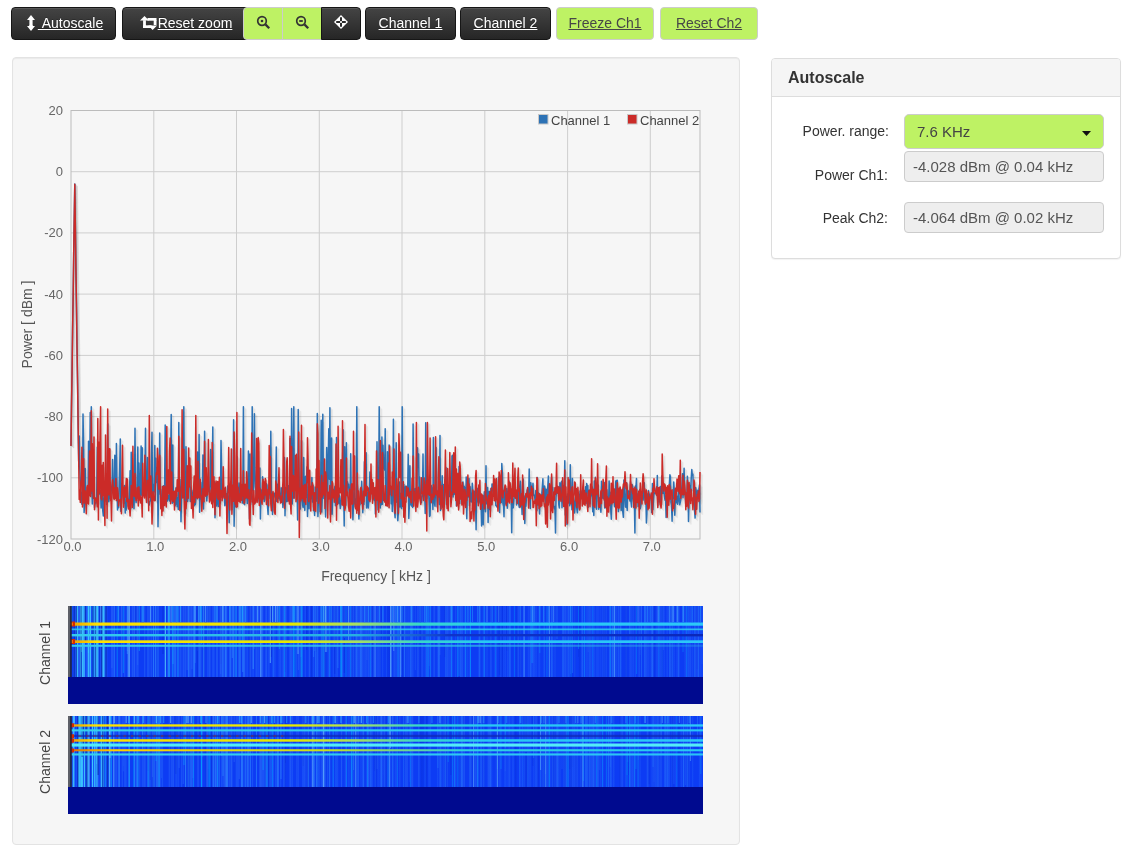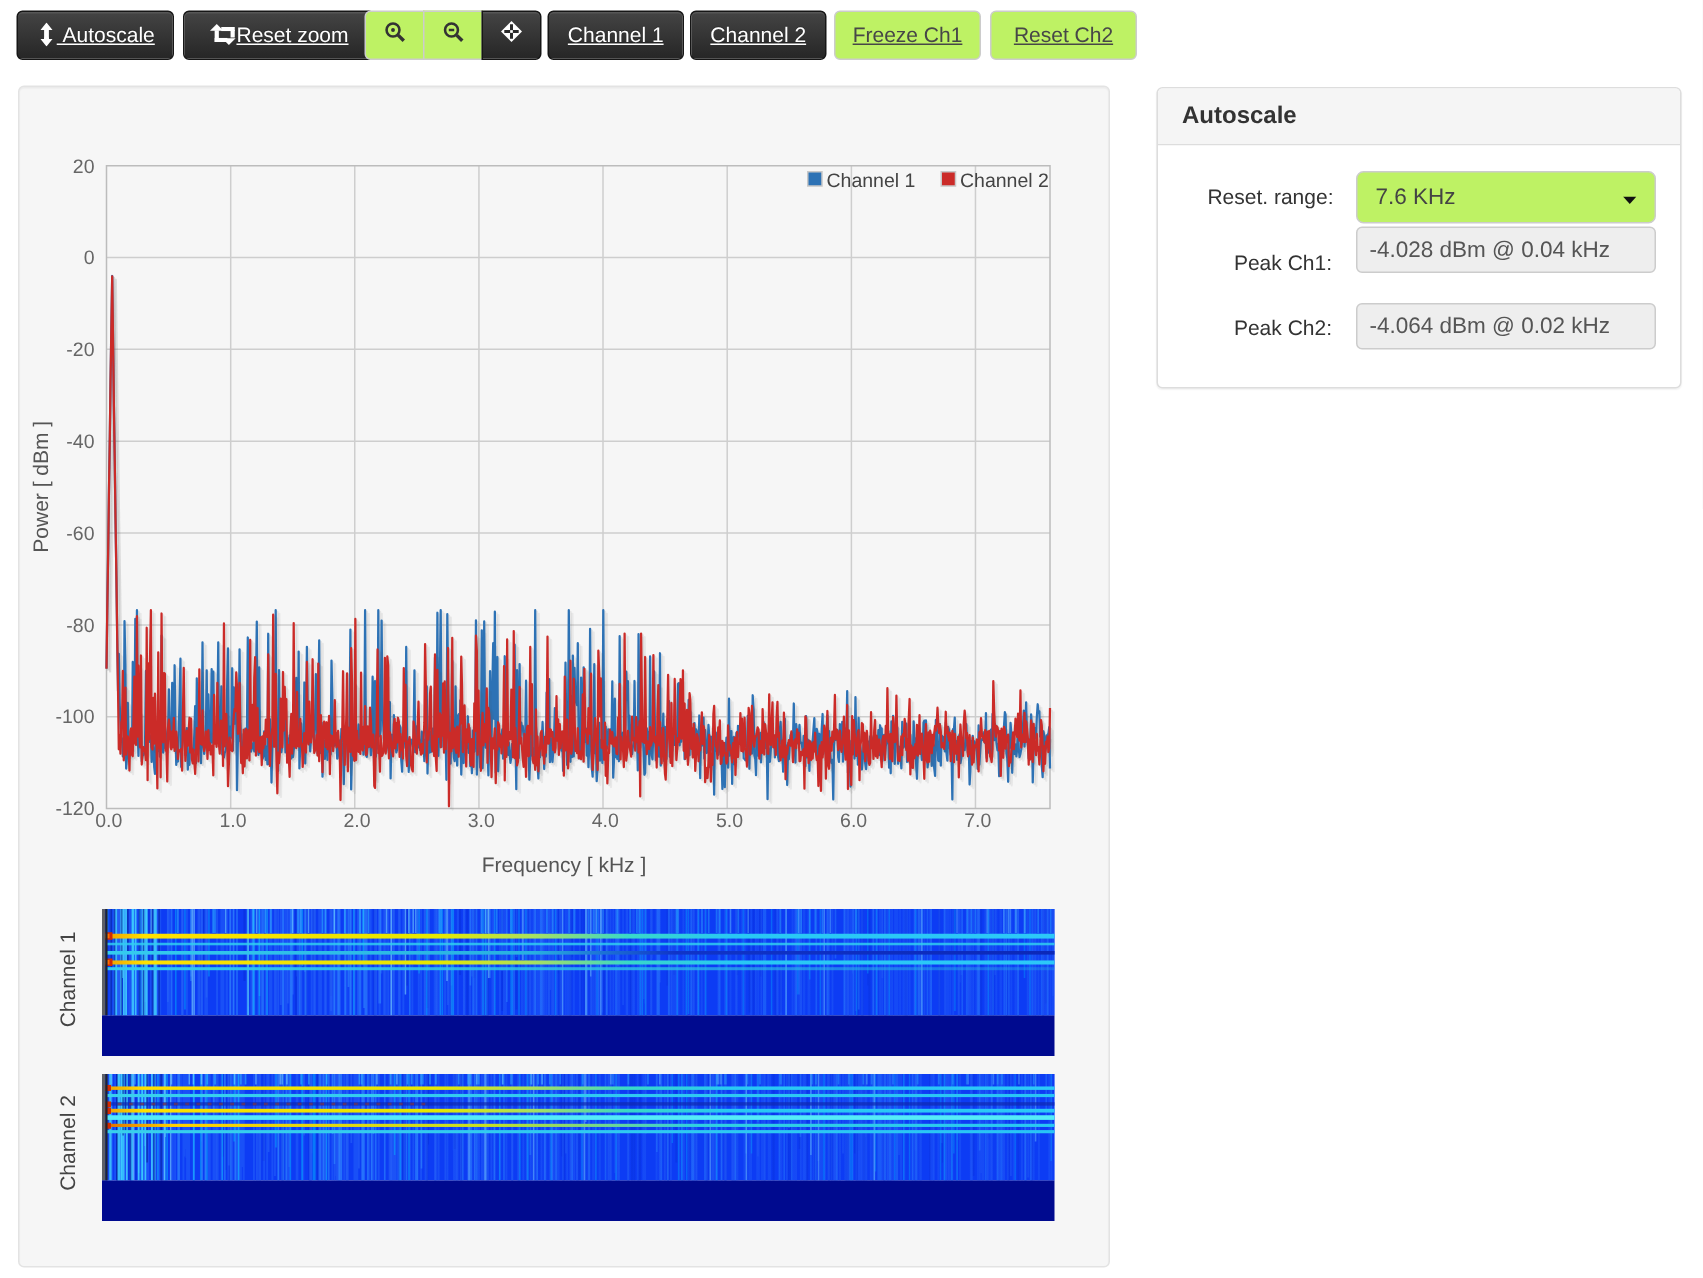--- a/index.html
+++ b/index.html
@@ -62,22 +62,22 @@
       <rect x="7.1" y="7.1" width="1.8" height="1.8" fill="#fff"></rect>
     </svg></div>
 <div class="btn btn-dark" style="left:365px; width:91px;">Channel 1</div>
 <div class="btn btn-dark" style="left:460px; width:91px;">Channel 2</div>
 <div class="btn btn-light" style="left:556px; width:98px;">Freeze Ch1</div>
 <div class="btn btn-light" style="left:660px; width:98px;">Reset Ch2</div>
 <div class="well"></div>
 <div class="panel">
     <div class="panel-h">Autoscale</div>
   </div>
-<div class="lbl" style="left:769px; top:123px;">Reset. range:</div>
-<div class="lbl" style="left:768px; top:167px;">Peak Ch1:</div>
+<div class="lbl" style="left:769px; top:123px;">Power. range:</div>
+<div class="lbl" style="left:768px; top:167px;">Power Ch1:</div>
 <div class="lbl" style="left:768px; top:210px;">Peak Ch2:</div>
 <div class="sel">7.6 KHz<svg width="9" height="5" viewBox="0 0 9 5" style="position:absolute;right:12px;top:16px">
       <path d="M0 0 H9 L4.5 5 Z" fill="#111"></path>
     </svg></div>
 <div class="inp" style="top:151px;">-4.028 dBm @ 0.04 kHz</div>
 <div class="inp" style="top:202px;">-4.064 dBm @ 0.02 kHz</div>
 <svg width="1135" height="852" style="position:absolute;left:0;top:0">
 <defs>
 <path id="cb" d="M71.0 445.7L71.5 407.3L72.1 368.8L72.6 330.3L73.2 291.9L73.7 253.4L74.3 214.9L74.8 184.0L75.4 230.1L75.9 268.6L76.5 307.0L77.0 345.5L77.6 384.0L78.1 422.4L78.7 460.9L79.2 435.9L79.8 469.2L80.3 482.2L80.9 494.5L81.4 492.4L81.9 504.3L82.5 502.3L83.0 414.1L83.6 442.8L84.1 512.4L84.7 503.9L85.2 468.6L85.8 500.2L86.3 503.9L86.9 497.4L87.4 490.8L88.0 499.5L88.5 441.3L89.1 494.7L89.6 492.2L90.2 412.6L90.7 493.5L91.3 406.8L91.8 487.0L92.3 503.9L92.9 482.4L93.4 485.8L94.0 475.8L94.5 507.5L95.1 502.7L95.6 503.4L96.2 501.6L96.7 496.7L97.3 447.3L97.8 502.7L98.4 483.6L98.9 491.4L99.5 492.9L100.0 494.6L100.6 490.4L101.1 507.9L101.7 482.1L102.2 493.1L102.8 511.2L103.3 515.9L103.8 499.6L104.4 491.7L104.9 501.0L105.5 497.8L106.0 495.1L106.6 504.4L107.1 493.1L107.7 423.8L108.2 493.9L108.8 501.7L109.3 489.4L109.9 493.0L110.4 499.0L111.0 492.8L111.5 488.0L112.1 484.0L112.6 459.6L113.2 490.9L113.7 484.1L114.2 498.4L114.8 455.2L115.3 488.1L115.9 497.0L116.4 443.5L117.0 487.7L117.5 509.9L118.1 500.0L118.6 507.7L119.2 484.9L119.7 467.9L120.3 439.1L120.8 511.3L121.4 499.0L121.9 483.8L122.5 485.6L123.0 487.5L123.6 503.4L124.1 493.8L124.6 485.4L125.2 513.1L125.7 503.3L126.3 509.9L126.8 485.1L127.4 498.4L127.9 499.3L128.5 502.6L129.0 501.4L129.6 488.4L130.1 470.7L130.7 508.7L131.2 452.2L131.8 493.6L132.3 496.5L132.9 483.4L133.4 498.4L134.0 508.8L134.5 487.6L135.0 428.2L135.6 496.1L136.1 502.6L136.7 493.1L137.2 491.7L137.8 446.9L138.3 500.4L138.9 462.9L139.4 480.1L140.0 497.5L140.5 490.6L141.1 446.1L141.6 495.2L142.2 447.8L142.7 484.6L143.3 487.1L143.8 488.2L144.4 493.2L144.9 480.5L145.5 428.2L146.0 494.2L146.5 489.9L147.1 482.4L147.6 457.6L148.2 503.0L148.7 501.4L149.3 504.9L149.8 501.9L150.4 500.6L150.9 495.8L151.5 453.9L152.0 432.3L152.6 498.2L153.1 484.2L153.7 489.4L154.2 491.7L154.8 445.5L155.3 500.3L155.9 458.3L156.4 482.5L156.9 467.8L157.5 472.2L158.0 526.8L158.6 494.7L159.1 494.2L159.7 432.9L160.2 480.1L160.8 496.1L161.3 500.3L161.9 509.2L162.4 489.4L163.0 494.9L163.5 485.8L164.1 501.3L164.6 487.6L165.2 425.0L165.7 495.3L166.3 495.1L166.8 497.0L167.3 501.1L167.9 498.9L168.4 496.8L169.0 494.7L169.5 500.9L170.1 492.0L170.6 459.7L171.2 414.4L171.7 493.5L172.3 503.3L172.8 444.9L173.4 502.0L173.9 495.5L174.5 502.1L175.0 505.9L175.6 504.2L176.1 487.6L176.7 497.3L177.2 506.6L177.7 497.6L178.3 509.6L178.8 422.5L179.4 509.3L179.9 479.4L180.5 493.5L181.0 521.7L181.6 495.4L182.1 477.7L182.7 483.0L183.2 495.7L183.8 406.8L184.3 496.4L184.9 508.5L185.4 514.0L186.0 446.8L186.5 498.4L187.1 484.2L187.6 501.5L188.2 495.7L188.7 476.7L189.2 484.7L189.8 472.3L190.3 501.6L190.9 487.5L191.4 501.2L192.0 492.4L192.5 497.0L193.1 490.3L193.6 505.0L194.2 505.6L194.7 486.0L195.3 504.7L195.8 499.8L196.4 496.9L196.9 472.1L197.5 451.9L198.0 481.3L198.6 489.3L199.1 434.4L199.6 512.3L200.2 496.5L200.7 482.2L201.3 499.0L201.8 495.4L202.4 492.6L202.9 455.0L203.5 509.0L204.0 487.5L204.6 431.2L205.1 471.6L205.7 490.1L206.2 484.5L206.8 500.9L207.3 492.3L207.9 490.5L208.4 489.8L209.0 489.7L209.5 494.6L210.0 482.9L210.6 449.4L211.1 474.8L211.7 502.4L212.2 473.0L212.8 426.9L213.3 492.5L213.9 502.0L214.4 481.7L215.0 517.8L215.5 493.8L216.1 495.7L216.6 505.9L217.2 485.2L217.7 495.0L218.3 506.6L218.8 487.0L219.4 501.0L219.9 500.7L220.4 503.0L221.0 440.4L221.5 462.6L222.1 496.4L222.6 497.3L223.2 490.5L223.7 496.8L224.3 488.7L224.8 505.8L225.4 495.4L225.9 493.5L226.5 505.8L227.0 503.1L227.6 486.0L228.1 495.1L228.7 499.8L229.2 522.8L229.8 493.5L230.3 483.8L230.9 485.1L231.4 495.6L231.9 509.8L232.5 487.5L233.0 486.5L233.6 419.7L234.1 526.3L234.7 500.5L235.2 494.9L235.8 506.4L236.3 494.6L236.9 456.6L237.4 486.9L238.0 491.4L238.5 500.1L239.1 483.0L239.6 493.8L240.2 499.3L240.7 494.2L241.3 498.0L241.8 485.2L242.3 503.1L242.9 487.4L243.4 406.8L244.0 503.5L244.5 504.6L245.1 497.9L245.6 498.0L246.2 489.6L246.7 494.3L247.3 503.5L247.8 496.1L248.4 451.1L248.9 473.4L249.5 519.0L250.0 454.0L250.6 504.4L251.1 492.9L251.7 499.0L252.2 406.8L252.7 485.5L253.3 490.9L253.8 486.6L254.4 413.7L254.9 467.9L255.5 483.8L256.0 493.6L256.6 500.4L257.1 449.5L257.7 496.2L258.2 498.3L258.8 497.5L259.3 502.0L259.9 468.0L260.4 519.0L261.0 489.9L261.5 493.3L262.1 499.3L262.6 476.8L263.1 494.3L263.7 494.8L264.2 501.6L264.8 499.5L265.3 493.6L265.9 485.4L266.4 483.6L267.0 485.2L267.5 506.6L268.1 514.5L268.6 490.9L269.2 489.4L269.7 490.3L270.3 498.6L270.8 431.3L271.4 492.1L271.9 494.3L272.5 514.6L273.0 493.5L273.6 494.2L274.1 493.1L274.6 495.3L275.2 497.8L275.7 491.5L276.3 446.9L276.8 501.5L277.4 492.7L277.9 484.3L278.5 498.5L279.0 490.1L279.6 494.7L280.1 500.1L280.7 496.9L281.2 487.8L281.8 493.2L282.3 493.0L282.9 507.4L283.4 502.2L284.0 484.7L284.5 457.6L285.0 515.7L285.6 491.6L286.1 501.8L286.7 487.7L287.2 501.4L287.8 494.9L288.3 485.7L288.9 493.3L289.4 494.4L290.0 438.4L290.5 503.4L291.1 493.5L291.6 408.5L292.2 503.9L292.7 492.0L293.3 445.1L293.8 406.8L294.4 498.0L294.9 470.0L295.4 480.8L296.0 490.1L296.5 488.0L297.1 493.0L297.6 519.9L298.2 409.4L298.7 454.1L299.3 483.5L299.8 508.7L300.4 509.0L300.9 486.0L301.5 440.5L302.0 496.4L302.6 505.0L303.1 507.4L303.7 457.6L304.2 498.3L304.8 510.4L305.3 477.0L305.8 476.2L306.4 497.3L306.9 466.9L307.5 516.4L308.0 501.5L308.6 494.7L309.1 508.7L309.7 487.7L310.2 493.9L310.8 499.1L311.3 497.8L311.9 477.5L312.4 501.9L313.0 485.3L313.5 510.8L314.1 501.0L314.6 515.5L315.2 487.1L315.7 489.4L316.2 501.2L316.8 487.1L317.3 413.5L317.9 516.4L318.4 500.1L319.0 483.0L319.5 484.8L320.1 511.7L320.6 499.2L321.2 420.2L321.7 512.1L322.3 496.0L322.8 414.3L323.4 479.4L323.9 498.5L324.5 494.7L325.0 499.2L325.6 516.9L326.1 492.2L326.7 447.4L327.2 485.5L327.7 491.8L328.3 453.9L328.8 428.8L329.4 479.3L329.9 407.7L330.5 515.1L331.0 490.6L331.6 438.0L332.1 514.2L332.7 497.0L333.2 489.6L333.8 497.5L334.3 490.1L334.9 486.3L335.4 505.8L336.0 498.5L336.5 437.5L337.1 495.2L337.6 495.7L338.1 489.6L338.7 503.3L339.2 495.0L339.8 502.2L340.3 508.6L340.9 504.7L341.4 496.0L342.0 500.7L342.5 464.5L343.1 429.7L343.6 492.1L344.2 526.1L344.7 446.8L345.3 498.9L345.8 505.4L346.4 442.7L346.9 495.0L347.5 481.8L348.0 485.5L348.5 484.1L349.1 491.7L349.6 496.4L350.2 489.7L350.7 453.8L351.3 498.5L351.8 493.7L352.4 497.9L352.9 519.8L353.5 504.5L354.0 486.8L354.6 503.7L355.1 498.9L355.7 507.9L356.2 503.9L356.8 406.8L357.3 484.0L357.9 491.3L358.4 509.4L358.9 519.0L359.5 501.2L360.0 504.8L360.6 488.9L361.1 496.3L361.7 481.3L362.2 493.9L362.8 512.7L363.3 498.3L363.9 504.4L364.4 461.7L365.0 464.8L365.5 493.3L366.1 452.7L366.6 508.1L367.2 502.0L367.7 492.2L368.3 508.0L368.8 501.8L369.4 489.9L369.9 472.1L370.4 489.4L371.0 488.2L371.5 493.0L372.1 490.8L372.6 500.0L373.2 495.1L373.7 487.5L374.3 500.4L374.8 490.5L375.4 513.9L375.9 493.1L376.5 494.0L377.0 441.7L377.6 493.4L378.1 509.9L378.7 484.5L379.2 406.8L379.8 463.0L380.3 507.9L380.8 464.0L381.4 504.7L381.9 437.0L382.5 504.3L383.0 445.2L383.6 466.7L384.1 467.6L384.7 470.0L385.2 428.8L385.8 494.2L386.3 505.6L386.9 505.2L387.4 451.7L388.0 502.7L388.5 487.6L389.1 444.9L389.6 494.8L390.2 491.7L390.7 485.8L391.2 503.7L391.8 490.1L392.3 511.4L392.9 495.1L393.4 419.2L394.0 494.0L394.5 511.4L395.1 517.8L395.6 486.2L396.2 442.8L396.7 502.2L397.3 491.3L397.8 520.8L398.4 512.0L398.9 499.4L399.5 481.9L400.0 507.1L400.6 493.4L401.1 495.0L401.6 508.6L402.2 406.8L402.7 482.0L403.3 504.8L403.8 484.4L404.4 497.3L404.9 498.9L405.5 486.2L406.0 495.9L406.6 495.2L407.1 486.1L407.7 487.8L408.2 454.2L408.8 518.5L409.3 507.2L409.9 465.7L410.4 504.8L411.0 492.6L411.5 505.9L412.1 499.1L412.6 507.5L413.1 424.1L413.7 487.5L414.2 496.1L414.8 499.1L415.3 488.5L415.9 499.3L416.4 497.9L417.0 482.9L417.5 447.7L418.1 466.8L418.6 454.1L419.2 495.8L419.7 477.3L420.3 494.1L420.8 498.5L421.4 502.7L421.9 497.9L422.5 494.9L423.0 454.0L423.5 491.1L424.1 495.3L424.6 486.5L425.2 513.6L425.7 422.7L426.3 481.1L426.8 498.6L427.4 491.8L427.9 483.0L428.5 488.4L429.0 499.4L429.6 516.5L430.1 515.4L430.7 487.7L431.2 485.6L431.8 496.0L432.3 488.0L432.9 509.5L433.4 437.5L433.9 486.6L434.5 503.5L435.0 506.2L435.6 484.4L436.1 447.6L436.7 491.1L437.2 506.8L437.8 491.5L438.3 497.0L438.9 486.5L439.4 504.5L440.0 435.5L440.5 510.4L441.1 485.5L441.6 500.7L442.2 475.8L442.7 507.3L443.3 484.6L443.8 498.4L444.3 506.0L444.9 479.4L445.4 481.2L446.0 467.4L446.5 504.5L447.1 497.6L447.6 503.0L448.2 500.1L448.7 485.8L449.3 494.7L449.8 496.6L450.4 489.7L450.9 498.1L451.5 491.2L452.0 456.0L452.6 455.4L453.1 496.9L453.7 467.5L454.2 494.5L454.8 485.3L455.3 477.3L455.8 481.4L456.4 506.1L456.9 489.2L457.5 504.6L458.0 488.3L458.6 495.2L459.1 466.6L459.7 503.5L460.2 474.2L460.8 485.3L461.3 488.8L461.9 503.2L462.4 502.1L463.0 482.1L463.5 499.7L464.1 486.3L464.6 487.6L465.2 487.9L465.7 502.7L466.2 477.0L466.8 518.8L467.3 490.3L467.9 497.1L468.4 488.5L469.0 478.4L469.5 505.7L470.1 486.7L470.6 496.3L471.2 502.0L471.7 500.1L472.3 483.3L472.8 490.2L473.4 511.4L473.9 491.2L474.5 491.2L475.0 499.0L475.6 501.6L476.1 529.8L476.6 489.3L477.2 488.3L477.7 500.0L478.3 502.3L478.8 503.2L479.4 492.0L479.9 494.7L480.5 502.8L481.0 504.9L481.6 526.0L482.1 499.0L482.7 495.8L483.2 524.8L483.8 499.4L484.3 491.7L484.9 496.0L485.4 511.8L486.0 465.8L486.5 503.7L487.0 502.0L487.6 487.4L488.1 522.6L488.7 497.4L489.2 491.3L489.8 509.6L490.3 504.8L490.9 488.5L491.4 504.6L492.0 483.9L492.5 484.2L493.1 488.9L493.6 493.8L494.2 487.7L494.7 492.4L495.3 483.3L495.8 505.6L496.4 505.9L496.9 506.9L497.4 505.9L498.0 501.7L498.5 477.3L499.1 495.7L499.6 512.5L500.2 478.5L500.7 500.0L501.3 502.4L501.8 463.5L502.4 473.1L502.9 503.3L503.5 506.0L504.0 516.8L504.6 489.0L505.1 500.1L505.7 503.9L506.2 497.9L506.8 488.5L507.3 508.3L507.9 491.0L508.4 495.6L508.9 481.1L509.5 483.2L510.0 490.4L510.6 498.7L511.1 492.6L511.7 532.8L512.2 495.6L512.8 507.9L513.3 507.8L513.9 499.1L514.4 495.9L515.0 486.2L515.5 492.3L516.1 492.9L516.6 504.9L517.2 490.1L517.7 498.6L518.3 477.1L518.8 504.7L519.3 507.4L519.9 486.5L520.4 481.2L521.0 494.1L521.5 499.2L522.1 514.5L522.6 493.8L523.2 479.0L523.7 501.6L524.3 497.1L524.8 523.4L525.4 495.4L525.9 506.2L526.5 496.6L527.0 490.3L527.6 488.7L528.1 493.9L528.7 491.5L529.2 469.0L529.7 495.7L530.3 508.4L530.8 482.7L531.4 490.0L531.9 495.6L532.5 489.7L533.0 483.3L533.6 495.3L534.1 494.9L534.7 497.0L535.2 502.7L535.8 490.6L536.3 499.6L536.9 510.8L537.4 477.4L538.0 504.9L538.5 493.0L539.1 497.5L539.6 513.9L540.1 495.2L540.7 502.7L541.2 495.6L541.8 493.4L542.3 486.5L542.9 478.8L543.4 500.8L544.0 497.0L544.5 485.9L545.1 488.9L545.6 510.0L546.2 489.2L546.7 498.3L547.3 504.2L547.8 486.1L548.4 476.0L548.9 502.6L549.5 495.7L550.0 489.3L550.6 492.9L551.1 485.5L551.6 476.9L552.2 490.1L552.7 487.4L553.3 497.5L553.8 507.0L554.4 508.8L554.9 506.6L555.5 533.0L556.0 498.0L556.6 486.9L557.1 493.2L557.7 492.8L558.2 486.8L558.8 504.8L559.3 507.9L559.9 482.7L560.4 499.7L561.0 492.1L561.5 481.2L562.0 507.8L562.6 492.8L563.1 485.6L563.7 490.7L564.2 494.8L564.8 460.7L565.3 515.1L565.9 501.2L566.4 496.5L567.0 524.4L567.5 494.0L568.1 498.4L568.6 495.0L569.2 485.9L569.7 505.7L570.3 464.7L570.8 495.0L571.4 487.7L571.9 509.8L572.4 478.6L573.0 503.8L573.5 497.2L574.1 502.6L574.6 513.0L575.2 506.1L575.7 497.0L576.3 492.8L576.8 508.8L577.4 512.8L577.9 504.2L578.5 499.2L579.0 494.4L579.6 503.8L580.1 491.1L580.7 490.2L581.2 491.9L581.8 492.9L582.3 497.0L582.8 491.9L583.4 500.5L583.9 490.8L584.5 496.9L585.0 501.3L585.6 486.7L586.1 503.4L586.7 483.5L587.2 486.5L587.8 485.6L588.3 507.2L588.9 494.1L589.4 489.9L590.0 503.4L590.5 497.3L591.1 494.5L591.6 486.2L592.2 487.6L592.7 511.8L593.3 499.0L593.8 515.5L594.3 481.0L594.9 498.8L595.4 477.2L596.0 493.8L596.5 509.3L597.1 487.9L597.6 495.8L598.2 484.9L598.7 509.2L599.3 497.7L599.8 504.8L600.4 505.0L600.9 512.2L601.5 481.2L602.0 498.5L602.6 495.8L603.1 487.1L603.7 498.5L604.2 482.4L604.7 508.0L605.3 495.2L605.8 502.3L606.4 508.3L606.9 489.8L607.5 508.2L608.0 511.8L608.6 505.4L609.1 480.9L609.7 494.4L610.2 492.3L610.8 510.1L611.3 519.2L611.9 501.0L612.4 500.2L613.0 502.2L613.5 494.9L614.1 496.5L614.6 506.7L615.1 504.4L615.7 481.7L616.2 480.4L616.8 498.2L617.3 480.3L617.9 499.7L618.4 511.6L619.0 505.3L619.5 500.4L620.1 493.6L620.6 493.3L621.2 510.6L621.7 494.6L622.3 497.2L622.8 512.1L623.4 517.3L623.9 480.0L624.5 485.2L625.0 498.1L625.5 507.0L626.1 507.4L626.6 482.7L627.2 510.4L627.7 490.4L628.3 491.0L628.8 496.6L629.4 491.4L629.9 500.9L630.5 481.7L631.0 502.1L631.6 507.1L632.1 484.6L632.7 486.7L633.2 498.1L633.8 503.1L634.3 498.7L634.9 533.0L635.4 486.0L636.0 485.7L636.5 478.4L637.0 501.0L637.6 494.0L638.1 506.6L638.7 499.4L639.2 491.6L639.8 489.4L640.3 508.7L640.9 505.3L641.4 497.5L642.0 495.5L642.5 496.2L643.1 500.1L643.6 493.1L644.2 482.7L644.7 496.0L645.3 503.0L645.8 494.7L646.4 523.0L646.9 513.9L647.4 494.0L648.0 499.7L648.5 490.6L649.1 498.9L649.6 494.3L650.2 496.1L650.7 497.8L651.3 501.1L651.8 512.6L652.4 483.6L652.9 509.8L653.5 499.9L654.0 492.7L654.6 493.4L655.1 493.3L655.7 491.8L656.2 488.0L656.8 495.4L657.3 475.4L657.8 505.4L658.4 495.9L658.9 500.4L659.5 501.9L660.0 495.5L660.6 486.5L661.1 503.1L661.7 476.0L662.2 485.5L662.8 493.5L663.3 482.7L663.9 489.8L664.4 495.9L665.0 500.2L665.5 496.0L666.1 517.5L666.6 508.1L667.2 497.6L667.7 499.0L668.2 499.5L668.8 501.0L669.3 484.7L669.9 474.8L670.4 476.6L671.0 502.3L671.5 505.5L672.1 521.2L672.6 495.8L673.2 498.5L673.7 481.9L674.3 490.3L674.8 515.2L675.4 491.5L675.9 501.0L676.5 502.7L677.0 496.3L677.6 504.2L678.1 499.0L678.7 483.0L679.2 498.9L679.7 504.7L680.3 502.4L680.8 499.6L681.4 494.0L681.9 486.1L682.5 473.8L683.0 497.7L683.6 481.5L684.1 468.2L684.7 494.6L685.2 495.3L685.8 505.6L686.3 500.1L686.9 495.7L687.4 476.2L688.0 484.3L688.5 521.6L689.1 499.5L689.6 485.3L690.1 487.8L690.7 492.2L691.2 478.6L691.8 469.5L692.3 475.3L692.9 474.2L693.4 491.1L694.0 488.1L694.5 509.7L695.1 518.1L695.6 487.5L696.2 490.6L696.7 501.2L697.3 498.6L697.8 490.3L698.4 491.9L698.9 489.2L699.5 484.8L700.0 512.4" fill="none"></path>
 <path id="cr" d="M71.0 445.9L71.5 407.4L72.1 368.9L72.6 330.5L73.2 292.0L73.7 253.5L74.3 215.1L74.8 184.2L75.4 230.2L75.9 268.7L76.5 307.1L77.0 345.6L77.6 384.1L78.1 422.5L78.7 461.0L79.2 499.5L79.8 490.3L80.3 502.5L80.9 481.7L81.4 479.5L81.9 447.3L82.5 506.9L83.0 498.4L83.6 458.4L84.1 503.1L84.7 490.7L85.2 491.1L85.8 499.7L86.3 513.7L86.9 487.5L87.4 485.6L88.0 503.3L88.5 504.0L89.1 475.8L89.6 451.1L90.2 495.8L90.7 496.5L91.3 410.8L91.8 491.0L92.3 443.8L92.9 489.9L93.4 498.2L94.0 437.0L94.5 509.7L95.1 500.3L95.6 498.1L96.2 500.5L96.7 500.9L97.3 506.8L97.8 418.5L98.4 520.1L98.9 442.2L99.5 492.9L100.0 439.9L100.6 406.8L101.1 498.2L101.7 499.7L102.2 465.3L102.8 495.8L103.3 462.4L103.8 486.0L104.4 497.9L104.9 525.6L105.5 434.9L106.0 498.7L106.6 474.3L107.1 518.2L107.7 409.0L108.2 474.8L108.8 494.9L109.3 448.7L109.9 449.0L110.4 500.5L111.0 500.6L111.5 521.0L112.1 484.4L112.6 479.8L113.2 487.1L113.7 498.1L114.2 499.5L114.8 487.6L115.3 498.2L115.9 478.6L116.4 500.6L117.0 496.7L117.5 487.8L118.1 493.5L118.6 506.0L119.2 500.0L119.7 500.8L120.3 500.0L120.8 499.3L121.4 513.8L121.9 478.7L122.5 445.3L123.0 486.7L123.6 507.3L124.1 499.3L124.6 487.2L125.2 497.2L125.7 488.7L126.3 478.5L126.8 501.6L127.4 479.0L127.9 506.0L128.5 508.9L129.0 499.8L129.6 508.4L130.1 516.0L130.7 502.6L131.2 485.4L131.8 486.4L132.3 507.6L132.9 446.2L133.4 491.5L134.0 496.1L134.5 496.4L135.0 473.6L135.6 495.4L136.1 500.7L136.7 497.7L137.2 487.7L137.8 487.9L138.3 506.0L138.9 486.8L139.4 500.0L140.0 495.5L140.5 502.9L141.1 501.9L141.6 496.9L142.2 516.9L142.7 463.2L143.3 495.8L143.8 491.8L144.4 497.9L144.9 455.3L145.5 490.7L146.0 496.6L146.5 502.4L147.1 480.4L147.6 481.8L148.2 480.6L148.7 510.7L149.3 415.6L149.8 497.5L150.4 485.0L150.9 476.0L151.5 495.5L152.0 524.1L152.6 508.8L153.1 491.7L153.7 500.0L154.2 498.8L154.8 500.8L155.3 486.7L155.9 476.5L156.4 472.6L156.9 474.2L157.5 448.3L158.0 457.8L158.6 489.2L159.1 488.2L159.7 455.3L160.2 488.1L160.8 508.7L161.3 498.6L161.9 515.5L162.4 486.5L163.0 510.9L163.5 498.6L164.1 485.9L164.6 505.6L165.2 489.4L165.7 486.8L166.3 507.0L166.8 426.6L167.3 498.8L167.9 479.3L168.4 469.9L169.0 494.0L169.5 451.8L170.1 438.1L170.6 503.7L171.2 496.0L171.7 472.0L172.3 498.8L172.8 501.3L173.4 491.6L173.9 491.5L174.5 510.1L175.0 490.9L175.6 498.8L176.1 488.6L176.7 496.1L177.2 479.7L177.7 490.6L178.3 491.3L178.8 436.3L179.4 487.6L179.9 510.6L180.5 498.5L181.0 490.3L181.6 485.0L182.1 409.8L182.7 497.9L183.2 494.9L183.8 449.2L184.3 507.1L184.9 528.9L185.4 501.8L186.0 508.8L186.5 502.4L187.1 465.7L187.6 487.9L188.2 498.3L188.7 448.0L189.2 487.1L189.8 457.9L190.3 479.1L190.9 466.0L191.4 508.5L192.0 496.5L192.5 503.2L193.1 517.9L193.6 487.4L194.2 475.9L194.7 502.4L195.3 490.0L195.8 415.4L196.4 497.6L196.9 491.6L197.5 498.7L198.0 461.3L198.6 497.4L199.1 496.4L199.6 497.8L200.2 479.2L200.7 494.7L201.3 496.6L201.8 511.3L202.4 500.2L202.9 488.7L203.5 491.6L204.0 501.7L204.6 441.2L205.1 492.6L205.7 496.2L206.2 467.7L206.8 489.4L207.3 494.9L207.9 481.3L208.4 439.5L209.0 488.9L209.5 502.0L210.0 500.3L210.6 495.4L211.1 490.1L211.7 503.7L212.2 442.4L212.8 507.5L213.3 486.9L213.9 476.7L214.4 491.8L215.0 514.8L215.5 485.3L216.1 481.1L216.6 487.0L217.2 498.0L217.7 481.5L218.3 499.5L218.8 487.8L219.4 477.2L219.9 516.1L220.4 490.1L221.0 497.1L221.5 490.7L222.1 500.8L222.6 495.0L223.2 466.8L223.7 488.3L224.3 498.2L224.8 496.4L225.4 487.3L225.9 497.0L226.5 500.7L227.0 533.4L227.6 493.3L228.1 492.4L228.7 447.5L229.2 487.9L229.8 510.0L230.3 494.1L230.9 477.7L231.4 448.9L231.9 514.2L232.5 485.2L233.0 499.4L233.6 501.3L234.1 432.0L234.7 455.0L235.2 503.9L235.8 501.6L236.3 507.3L236.9 412.6L237.4 506.7L238.0 487.2L238.5 495.5L239.1 501.3L239.6 493.8L240.2 502.6L240.7 448.4L241.3 496.3L241.8 500.3L242.3 484.6L242.9 496.0L243.4 470.8L244.0 503.3L244.5 502.7L245.1 484.3L245.6 497.9L246.2 497.6L246.7 471.7L247.3 480.6L247.8 498.3L248.4 496.1L248.9 489.8L249.5 523.9L250.0 525.3L250.6 493.0L251.1 487.9L251.7 433.0L252.2 502.1L252.7 497.4L253.3 514.5L253.8 490.6L254.4 504.0L254.9 503.7L255.5 501.7L256.0 492.9L256.6 438.6L257.1 502.4L257.7 497.6L258.2 437.6L258.8 443.6L259.3 505.6L259.9 488.2L260.4 491.0L261.0 496.6L261.5 501.2L262.1 504.2L262.6 483.0L263.1 479.2L263.7 498.9L264.2 482.0L264.8 495.0L265.3 478.5L265.9 480.8L266.4 504.6L267.0 489.4L267.5 500.0L268.1 497.5L268.6 505.7L269.2 445.4L269.7 494.1L270.3 456.5L270.8 503.8L271.4 510.7L271.9 494.2L272.5 494.6L273.0 491.4L273.6 498.3L274.1 510.3L274.6 512.7L275.2 514.3L275.7 481.0L276.3 485.0L276.8 495.9L277.4 499.4L277.9 502.4L278.5 482.5L279.0 467.8L279.6 495.6L280.1 498.1L280.7 503.1L281.2 495.9L281.8 502.2L282.3 494.6L282.9 481.6L283.4 429.4L284.0 462.7L284.5 508.3L285.0 487.6L285.6 493.1L286.1 486.9L286.7 462.2L287.2 457.7L287.8 496.7L288.3 500.9L288.9 490.4L289.4 504.0L290.0 436.3L290.5 504.5L291.1 514.0L291.6 446.5L292.2 491.2L292.7 487.6L293.3 475.6L293.8 498.2L294.4 476.8L294.9 490.4L295.4 455.6L296.0 501.8L296.5 454.3L297.1 499.4L297.6 490.4L298.2 483.6L298.7 432.0L299.3 537.5L299.8 488.6L300.4 501.0L300.9 500.8L301.5 425.2L302.0 498.6L302.6 491.9L303.1 485.6L303.7 499.6L304.2 501.9L304.8 484.5L305.3 490.6L305.8 504.5L306.4 483.8L306.9 482.2L307.5 437.7L308.0 456.5L308.6 501.4L309.1 481.3L309.7 470.3L310.2 492.6L310.8 511.0L311.3 486.2L311.9 494.7L312.4 482.7L313.0 486.8L313.5 506.6L314.1 510.3L314.6 492.7L315.2 498.7L315.7 511.3L316.2 468.9L316.8 487.5L317.3 423.7L317.9 433.9L318.4 503.2L319.0 460.4L319.5 495.4L320.1 495.0L320.6 513.9L321.2 485.4L321.7 475.3L322.3 496.9L322.8 482.8L323.4 486.4L323.9 494.7L324.5 458.9L325.0 508.6L325.6 471.9L326.1 475.4L326.7 488.0L327.2 498.0L327.7 518.1L328.3 492.2L328.8 499.0L329.4 492.7L329.9 485.6L330.5 522.1L331.0 499.4L331.6 499.7L332.1 481.5L332.7 483.6L333.2 497.7L333.8 490.4L334.3 502.3L334.9 495.6L335.4 495.2L336.0 444.1L336.5 520.3L337.1 474.9L337.6 504.6L338.1 426.3L338.7 496.9L339.2 487.9L339.8 492.8L340.3 492.8L340.9 459.7L341.4 484.5L342.0 504.8L342.5 420.7L343.1 505.4L343.6 485.3L344.2 501.6L344.7 510.3L345.3 507.8L345.8 489.9L346.4 458.0L346.9 495.6L347.5 491.9L348.0 498.4L348.5 505.3L349.1 511.2L349.6 489.3L350.2 503.7L350.7 517.9L351.3 485.1L351.8 483.9L352.4 504.2L352.9 503.2L353.5 431.3L354.0 489.4L354.6 456.1L355.1 506.3L355.7 508.8L356.2 505.0L356.8 513.2L357.3 473.0L357.9 510.2L358.4 491.1L358.9 514.2L359.5 502.0L360.0 499.5L360.6 488.4L361.1 487.2L361.7 503.6L362.2 497.2L362.8 509.1L363.3 491.2L363.9 501.8L364.4 489.6L365.0 424.4L365.5 495.8L366.1 495.4L366.6 486.1L367.2 486.5L367.7 491.1L368.3 488.1L368.8 500.0L369.4 492.4L369.9 501.6L370.4 498.5L371.0 464.1L371.5 493.8L372.1 479.6L372.6 503.3L373.2 482.7L373.7 498.8L374.3 491.3L374.8 487.7L375.4 487.6L375.9 517.1L376.5 451.1L377.0 500.3L377.6 492.9L378.1 479.7L378.7 512.3L379.2 501.6L379.8 499.9L380.3 440.5L380.8 502.5L381.4 499.2L381.9 485.9L382.5 452.5L383.0 474.5L383.6 500.6L384.1 498.7L384.7 502.1L385.2 485.5L385.8 505.6L386.3 500.9L386.9 501.0L387.4 506.1L388.0 494.5L388.5 463.0L389.1 507.8L389.6 445.9L390.2 488.1L390.7 486.5L391.2 490.7L391.8 495.7L392.3 472.1L392.9 474.7L393.4 489.3L394.0 449.1L394.5 502.6L395.1 513.3L395.6 504.4L396.2 489.6L396.7 478.8L397.3 490.0L397.8 497.7L398.4 513.4L398.9 433.7L399.5 449.6L400.0 477.6L400.6 452.2L401.1 498.5L401.6 493.6L402.2 497.2L402.7 506.5L403.3 481.8L403.8 517.2L404.4 497.7L404.9 522.3L405.5 501.7L406.0 502.2L406.6 486.5L407.1 491.2L407.7 495.8L408.2 488.0L408.8 496.0L409.3 497.6L409.9 493.4L410.4 491.6L411.0 502.5L411.5 502.7L412.1 478.3L412.6 483.5L413.1 455.9L413.7 506.3L414.2 491.2L414.8 497.9L415.3 498.1L415.9 511.4L416.4 422.4L417.0 493.7L417.5 507.1L418.1 501.6L418.6 487.3L419.2 495.2L419.7 498.0L420.3 501.2L420.8 504.4L421.4 477.7L421.9 493.3L422.5 493.6L423.0 491.9L423.5 500.4L424.1 478.1L424.6 494.5L425.2 485.0L425.7 501.6L426.3 481.0L426.8 531.0L427.4 422.4L427.9 461.1L428.5 494.5L429.0 492.8L429.6 495.2L430.1 438.0L430.7 493.0L431.2 502.8L431.8 494.2L432.3 495.5L432.9 499.3L433.4 484.7L433.9 497.1L434.5 495.0L435.0 493.3L435.6 436.7L436.1 494.0L436.7 494.9L437.2 491.2L437.8 511.7L438.3 475.6L438.9 456.7L439.4 496.9L440.0 481.3L440.5 500.3L441.1 509.0L441.6 492.4L442.2 485.4L442.7 502.1L443.3 515.8L443.8 519.8L444.3 503.7L444.9 478.6L445.4 449.9L446.0 490.8L446.5 497.5L447.1 508.6L447.6 468.6L448.2 510.8L448.7 486.7L449.3 489.4L449.8 452.6L450.4 485.7L450.9 506.7L451.5 499.2L452.0 492.0L452.6 494.6L453.1 470.6L453.7 452.7L454.2 492.5L454.8 489.4L455.3 446.9L455.8 500.5L456.4 469.0L456.9 505.9L457.5 492.0L458.0 473.3L458.6 509.9L459.1 502.2L459.7 462.1L460.2 466.5L460.8 499.2L461.3 485.6L461.9 505.0L462.4 482.6L463.0 491.4L463.5 513.9L464.1 502.4L464.6 489.4L465.2 491.9L465.7 507.5L466.2 495.8L466.8 500.3L467.3 486.1L467.9 474.9L468.4 495.9L469.0 484.1L469.5 486.6L470.1 521.5L470.6 515.8L471.2 512.0L471.7 518.7L472.3 508.4L472.8 489.9L473.4 494.9L473.9 521.1L474.5 502.5L475.0 510.0L475.6 475.9L476.1 470.6L476.6 488.4L477.2 497.7L477.7 496.0L478.3 505.8L478.8 485.0L479.4 489.2L479.9 480.3L480.5 509.3L481.0 508.6L481.6 494.0L482.1 503.8L482.7 495.3L483.2 501.9L483.8 501.9L484.3 509.0L484.9 507.8L485.4 483.6L486.0 499.8L486.5 496.8L487.0 500.6L487.6 503.1L488.1 508.3L488.7 495.4L489.2 505.3L489.8 491.7L490.3 516.7L490.9 498.0L491.4 488.0L492.0 504.7L492.5 496.4L493.1 496.3L493.6 475.4L494.2 500.6L494.7 479.1L495.3 501.0L495.8 498.9L496.4 478.5L496.9 498.1L497.4 503.0L498.0 511.1L498.5 498.7L499.1 471.9L499.6 475.4L500.2 503.1L500.7 495.5L501.3 470.6L501.8 485.7L502.4 495.8L502.9 497.7L503.5 490.7L504.0 491.2L504.6 487.8L505.1 484.9L505.7 486.4L506.2 505.7L506.8 499.9L507.3 493.9L507.9 502.1L508.4 472.7L508.9 485.9L509.5 502.9L510.0 482.7L510.6 487.4L511.1 489.9L511.7 502.4L512.2 502.5L512.8 462.9L513.3 496.1L513.9 496.7L514.4 480.8L515.0 468.2L515.5 498.2L516.1 490.2L516.6 490.4L517.2 503.4L517.7 479.5L518.3 467.9L518.8 491.3L519.3 488.4L519.9 502.1L520.4 506.9L521.0 500.3L521.5 493.7L522.1 504.9L522.6 475.1L523.2 491.4L523.7 519.5L524.3 498.4L524.8 502.7L525.4 497.0L525.9 493.4L526.5 495.5L527.0 497.1L527.6 487.6L528.1 494.5L528.7 508.1L529.2 497.2L529.7 493.9L530.3 492.8L530.8 498.8L531.4 486.2L531.9 494.9L532.5 488.6L533.0 507.5L533.6 507.3L534.1 501.2L534.7 503.4L535.2 500.8L535.8 499.4L536.3 525.8L536.9 477.6L537.4 479.0L538.0 504.2L538.5 495.8L539.1 508.8L539.6 493.8L540.1 494.5L540.7 506.7L541.2 495.8L541.8 505.7L542.3 494.8L542.9 501.0L543.4 488.5L544.0 502.5L544.5 506.7L545.1 504.2L545.6 524.0L546.2 499.9L546.7 497.0L547.3 527.3L547.8 494.7L548.4 505.0L548.9 498.7L549.5 483.7L550.0 487.5L550.6 519.1L551.1 494.0L551.6 474.0L552.2 510.3L552.7 512.5L553.3 499.7L553.8 491.9L554.4 500.5L554.9 487.8L555.5 494.4L556.0 487.2L556.6 463.3L557.1 492.9L557.7 486.3L558.2 487.5L558.8 500.1L559.3 498.7L559.9 487.1L560.4 493.2L561.0 501.2L561.5 495.7L562.0 494.1L562.6 477.7L563.1 497.4L563.7 506.4L564.2 495.7L564.8 470.0L565.3 526.0L565.9 486.9L566.4 505.6L567.0 503.4L567.5 523.3L568.1 477.4L568.6 502.9L569.2 480.1L569.7 488.6L570.3 492.7L570.8 504.0L571.4 500.4L571.9 488.3L572.4 486.7L573.0 520.1L573.5 497.3L574.1 493.7L574.6 482.1L575.2 482.8L575.7 501.1L576.3 488.5L576.8 507.5L577.4 499.1L577.9 487.2L578.5 495.9L579.0 507.0L579.6 509.9L580.1 508.5L580.7 474.8L581.2 498.7L581.8 494.3L582.3 505.9L582.8 487.0L583.4 480.0L583.9 504.2L584.5 490.6L585.0 505.3L585.6 500.0L586.1 493.0L586.7 497.5L587.2 503.6L587.8 511.4L588.3 493.3L588.9 490.6L589.4 498.7L590.0 506.7L590.5 484.0L591.1 492.3L591.6 458.8L592.2 494.5L592.7 489.5L593.3 506.0L593.8 489.2L594.3 501.4L594.9 507.5L595.4 478.0L596.0 486.4L596.5 494.7L597.1 492.8L597.6 463.7L598.2 491.7L598.7 507.0L599.3 502.8L599.8 507.3L600.4 497.8L600.9 491.0L601.5 503.4L602.0 489.4L602.6 490.6L603.1 479.3L603.7 484.5L604.2 500.0L604.7 492.8L605.3 507.2L605.8 479.7L606.4 466.0L606.9 516.3L607.5 497.0L608.0 509.2L608.6 511.9L609.1 498.2L609.7 505.5L610.2 496.1L610.8 502.9L611.3 483.2L611.9 503.8L612.4 499.8L613.0 476.8L613.5 502.6L614.1 491.3L614.6 489.1L615.1 496.4L615.7 505.3L616.2 519.2L616.8 493.0L617.3 482.8L617.9 507.1L618.4 508.3L619.0 488.2L619.5 507.8L620.1 487.1L620.6 490.2L621.2 502.1L621.7 489.9L622.3 497.1L622.8 489.0L623.4 484.0L623.9 487.1L624.5 481.8L625.0 471.8L625.5 482.2L626.1 488.8L626.6 482.9L627.2 487.5L627.7 498.3L628.3 495.4L628.8 496.2L629.4 499.2L629.9 493.6L630.5 474.5L631.0 488.8L631.6 484.5L632.1 490.6L632.7 493.7L633.2 488.4L633.8 507.4L634.3 496.5L634.9 487.3L635.4 494.2L636.0 508.1L636.5 489.2L637.0 500.3L637.6 502.5L638.1 500.8L638.7 491.3L639.2 518.3L639.8 496.8L640.3 483.0L640.9 493.6L641.4 496.8L642.0 504.0L642.5 482.3L643.1 473.8L643.6 478.9L644.2 492.2L644.7 488.7L645.3 504.2L645.8 502.0L646.4 490.1L646.9 502.8L647.4 499.8L648.0 509.8L648.5 491.7L649.1 508.3L649.6 499.7L650.2 496.7L650.7 497.8L651.3 493.0L651.8 501.5L652.4 514.3L652.9 488.3L653.5 492.5L654.0 478.7L654.6 489.3L655.1 491.2L655.7 492.6L656.2 494.7L656.8 486.7L657.3 498.7L657.8 507.6L658.4 487.8L658.9 498.9L659.5 487.3L660.0 504.1L660.6 505.4L661.1 508.0L661.7 499.4L662.2 454.1L662.8 473.9L663.3 485.6L663.9 491.1L664.4 484.0L665.0 484.9L665.5 487.6L666.1 500.3L666.6 487.4L667.2 517.3L667.7 485.7L668.2 489.1L668.8 505.2L669.3 484.6L669.9 487.0L670.4 499.1L671.0 491.1L671.5 493.3L672.1 489.7L672.6 510.8L673.2 506.2L673.7 508.3L674.3 500.1L674.8 495.4L675.4 488.3L675.9 499.4L676.5 489.1L677.0 479.1L677.6 486.4L678.1 491.3L678.7 475.7L679.2 491.8L679.7 493.7L680.3 460.3L680.8 498.2L681.4 490.6L681.9 489.8L682.5 494.6L683.0 475.3L683.6 494.8L684.1 480.9L684.7 485.7L685.2 491.5L685.8 509.8L686.3 493.1L686.9 506.3L687.4 480.3L688.0 492.5L688.5 507.9L689.1 482.6L689.6 495.9L690.1 498.6L690.7 503.4L691.2 489.3L691.8 500.4L692.3 498.0L692.9 509.7L693.4 501.6L694.0 480.0L694.5 483.4L695.1 498.4L695.6 514.2L696.2 497.6L696.7 509.2L697.3 494.6L697.8 497.1L698.4 491.0L698.9 501.4L699.5 499.0L700.0 472.0" fill="none"></path>

